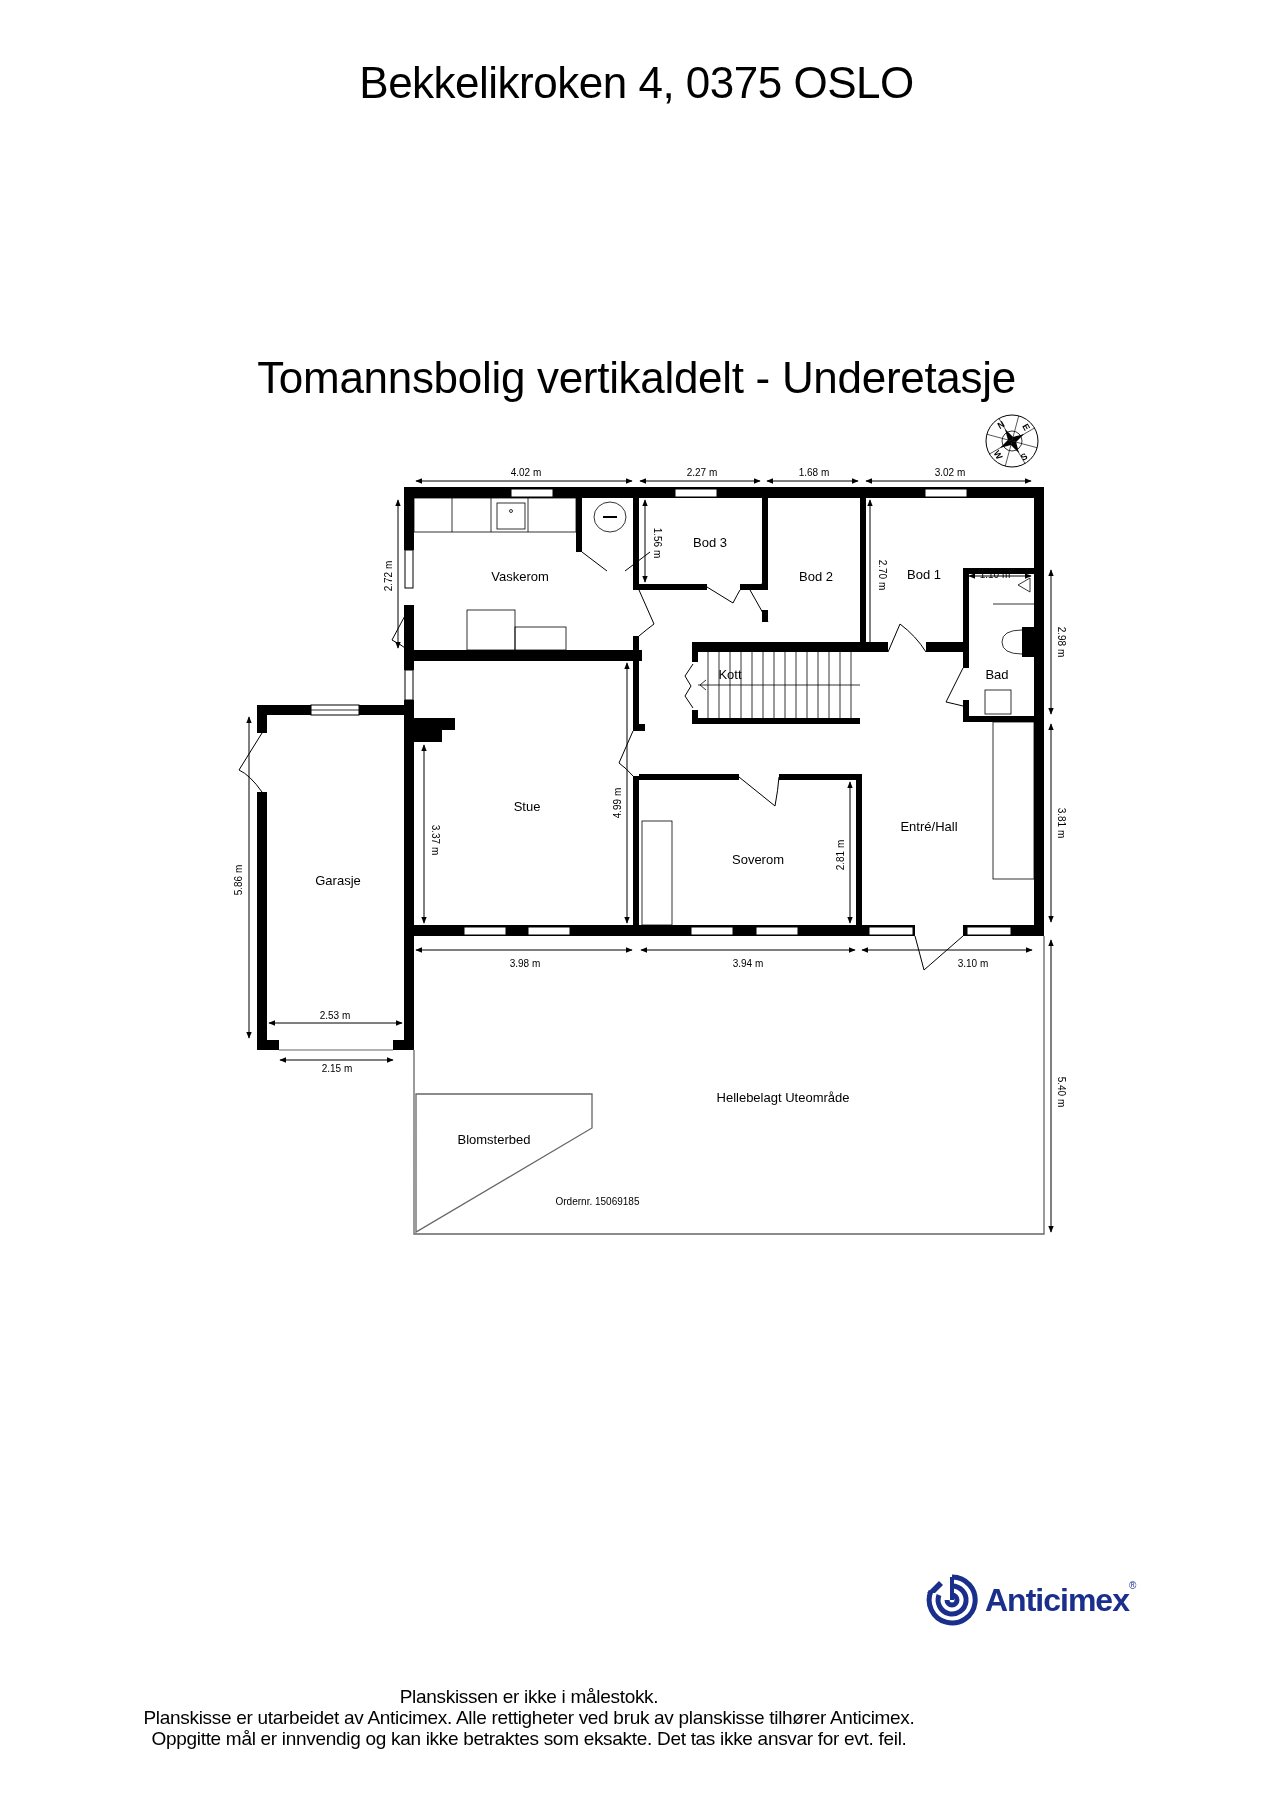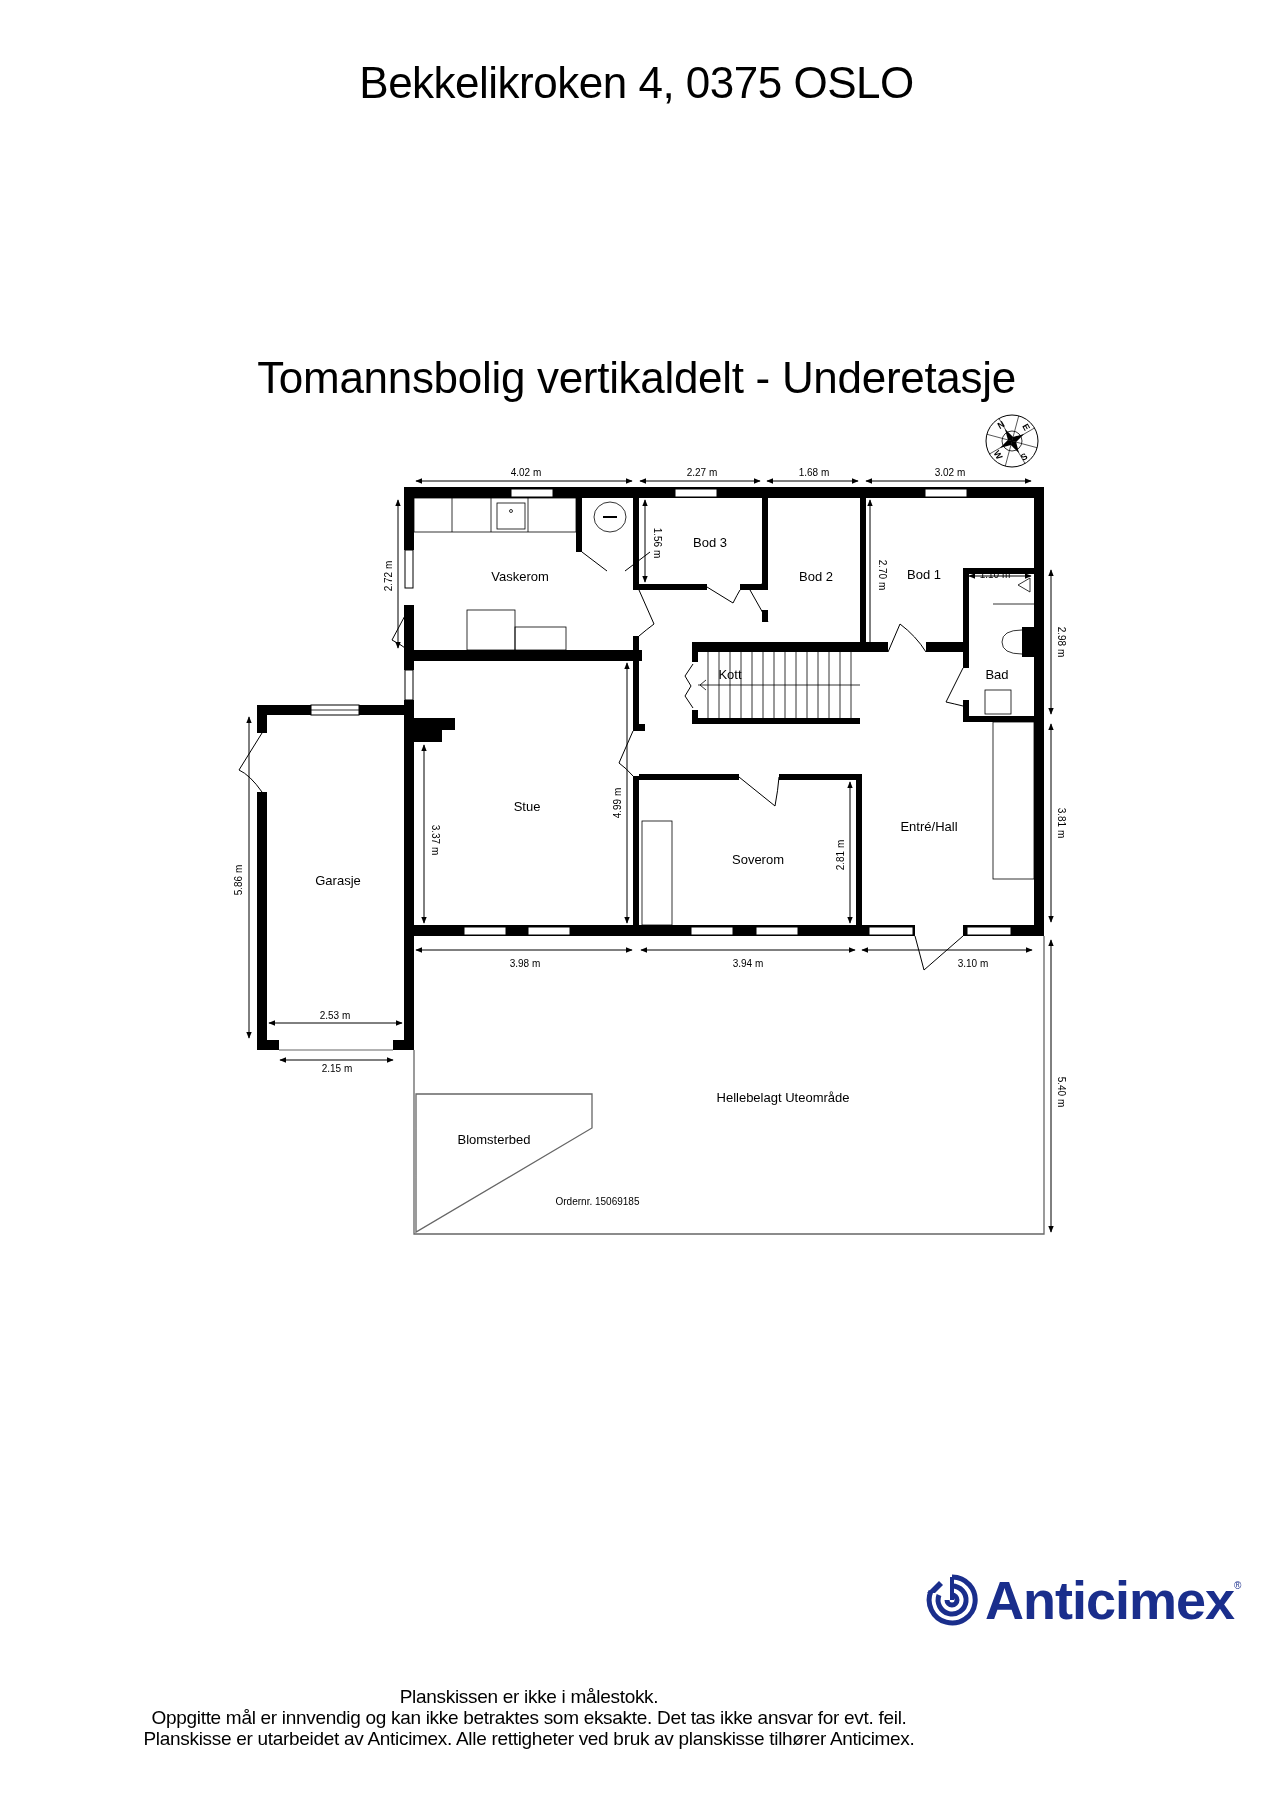--- a/index.html
+++ b/index.html
@@ -7,21 +7,21 @@
          font-family: "Liberation Sans", sans-serif; color: #000; }
   .title { position: absolute; left: 0; width: 1273px; text-align: center; top: 58px;
            font-size: 44px; letter-spacing: -0.5px; }
   .subtitle { position: absolute; left: 0; width: 1273px; text-align: center; top: 353px;
               font-size: 44px; letter-spacing: -0.3px; }
   svg.plan { position: absolute; left: 0; top: 0; }
   .room-label { font-family: "Liberation Sans", sans-serif; font-size: 13px; fill: #000; }
   .dim-label { font-family: "Liberation Sans", sans-serif; font-size: 10px; fill: #000; }
   .order { position: absolute; left: 0; width: 1195px; text-align: center; top: 1196px; font-size: 10px; }
   .logo { position: absolute; left: 925px; top: 1570px; height: 60px; display: flex; align-items: center; }
-  .logo-text { color: #1a2e8c; font-size: 54px; font-weight: bold; letter-spacing: -1px; margin-left: 6px; }
+  .logo-text { color: #1a2e8c; font-size: 32px; font-weight: bold; letter-spacing: -1px; margin-left: 6px; }
   .logo-reg { color: #1a2e8c; font-size: 10px; align-self: flex-start; margin-top: 10px; }
   .footer { position: absolute; left: 0; width: 1058px; top: 1686px; text-align: center;
             font-size: 19px; line-height: 21px; letter-spacing: -0.3px; }
 </style>
 </head>
 <body>
 
 <div class="title">Bekkelikroken 4, 0375 OSLO</div>
 <div class="subtitle">Tomannsbolig vertikaldelt  - Underetasje</div>
 
@@ -272,15 +272,15 @@
     </g>
     <path d="M2,20 L14,8 L18,12 L10,20 z" fill="#1a2e8c"></path>
     <line x1="27" y1="4" x2="27" y2="27" stroke="#1a2e8c" stroke-width="4"></line>
   </svg>
   <span class="logo-text">Anticimex</span>
   <span class="logo-reg">®</span>
 </div>
 
 <div class="footer">
   <div>Planskissen er ikke i målestokk.</div>
+  <div>Planskisse er utarbeidet av Anticimex. Alle rettigheter ved bruk av planskisse tilhører Anticimex.</div>
   <div>Oppgitte mål er innvendig og kan ikke betraktes som eksakte. Det tas ikke ansvar for evt. feil.</div>
-  <div>Planskisse er utarbeidet av Anticimex. Alle rettigheter ved bruk av planskisse tilhører Anticimex.</div>
 </div>
 
 </body></html>

